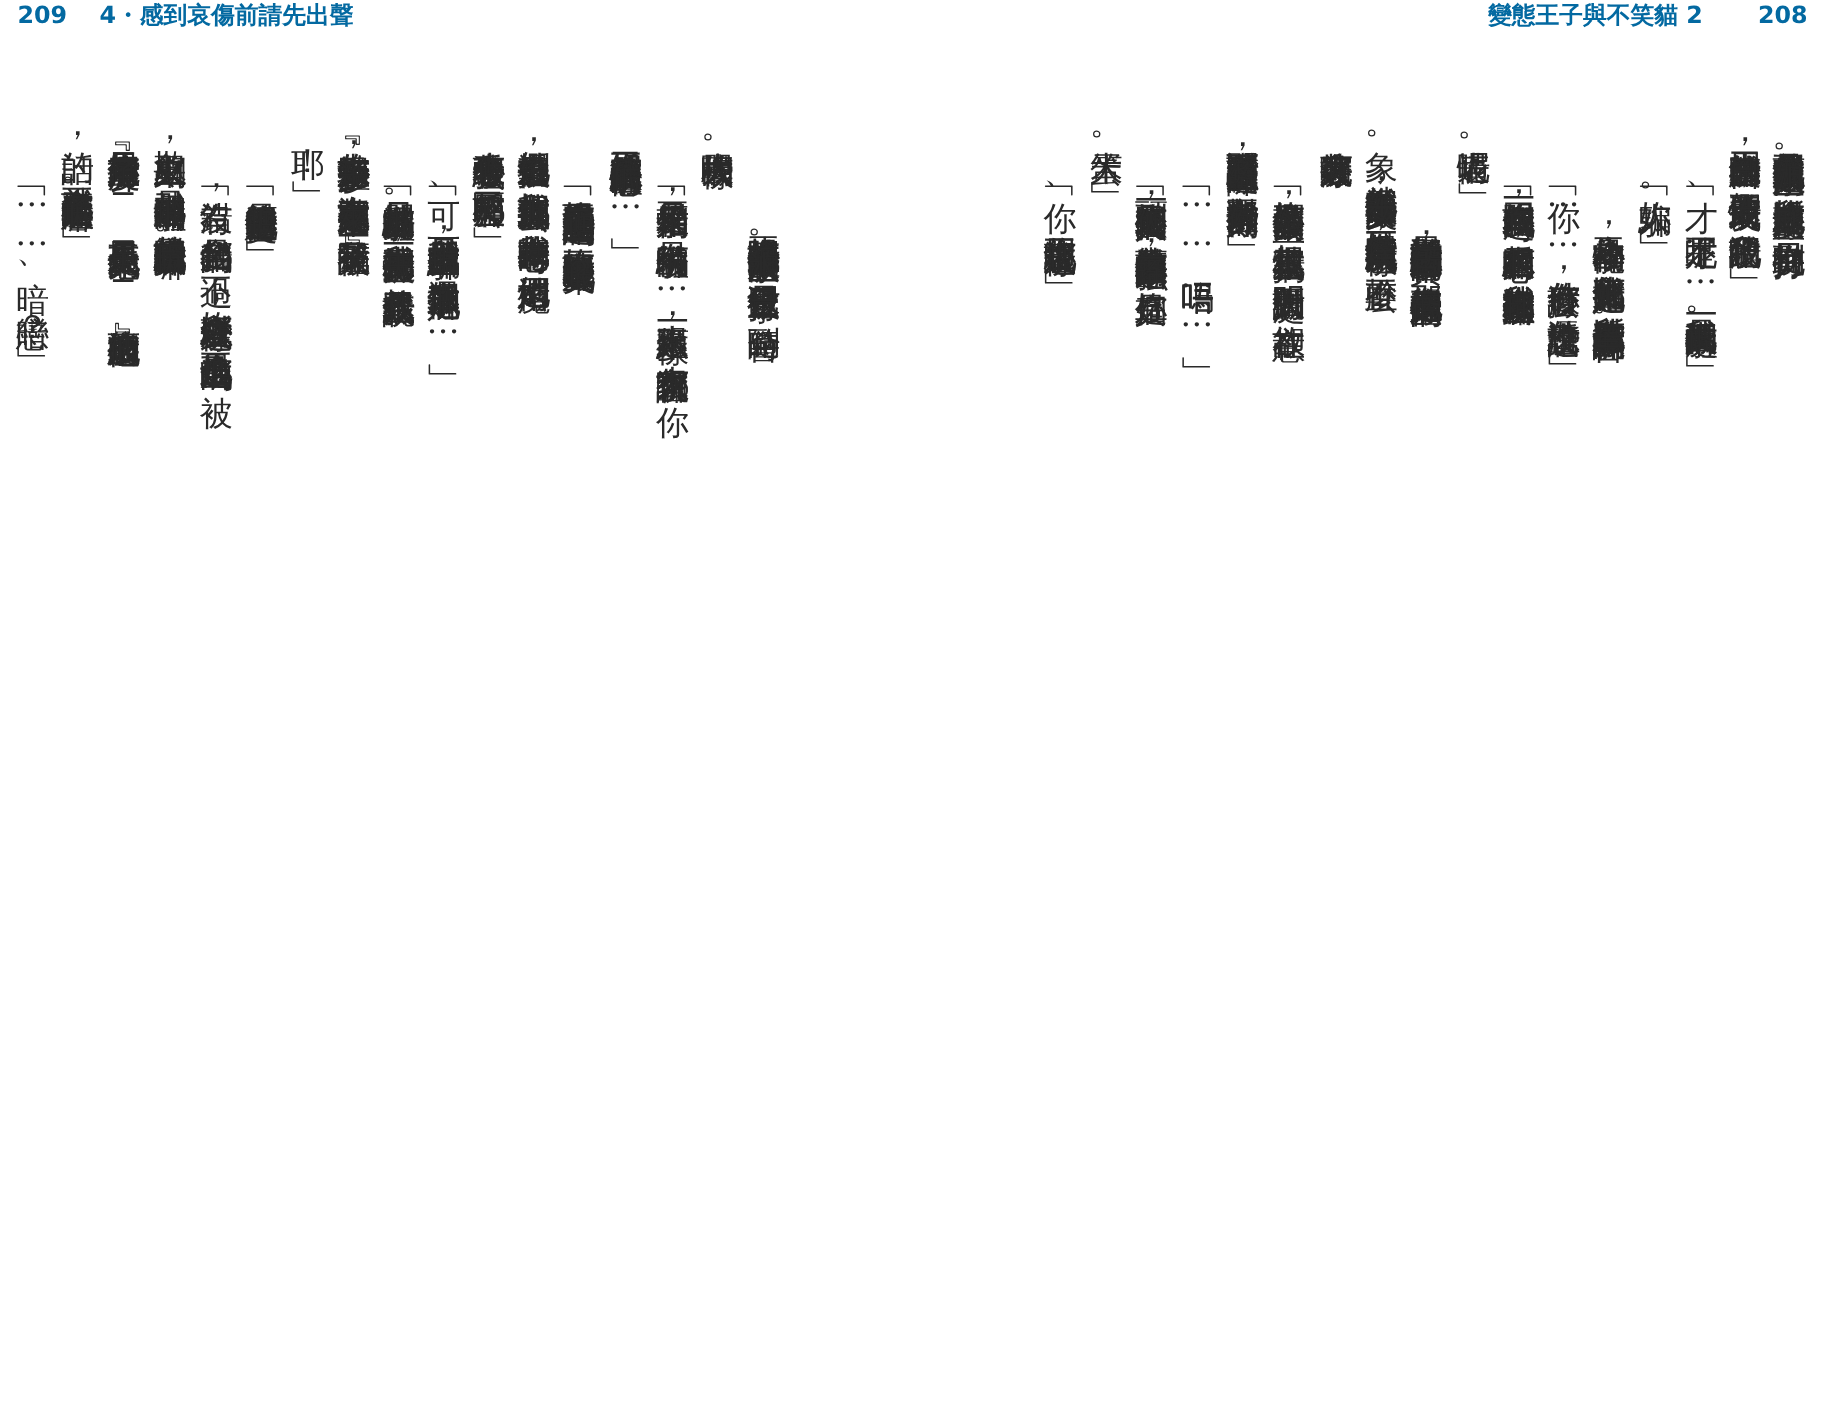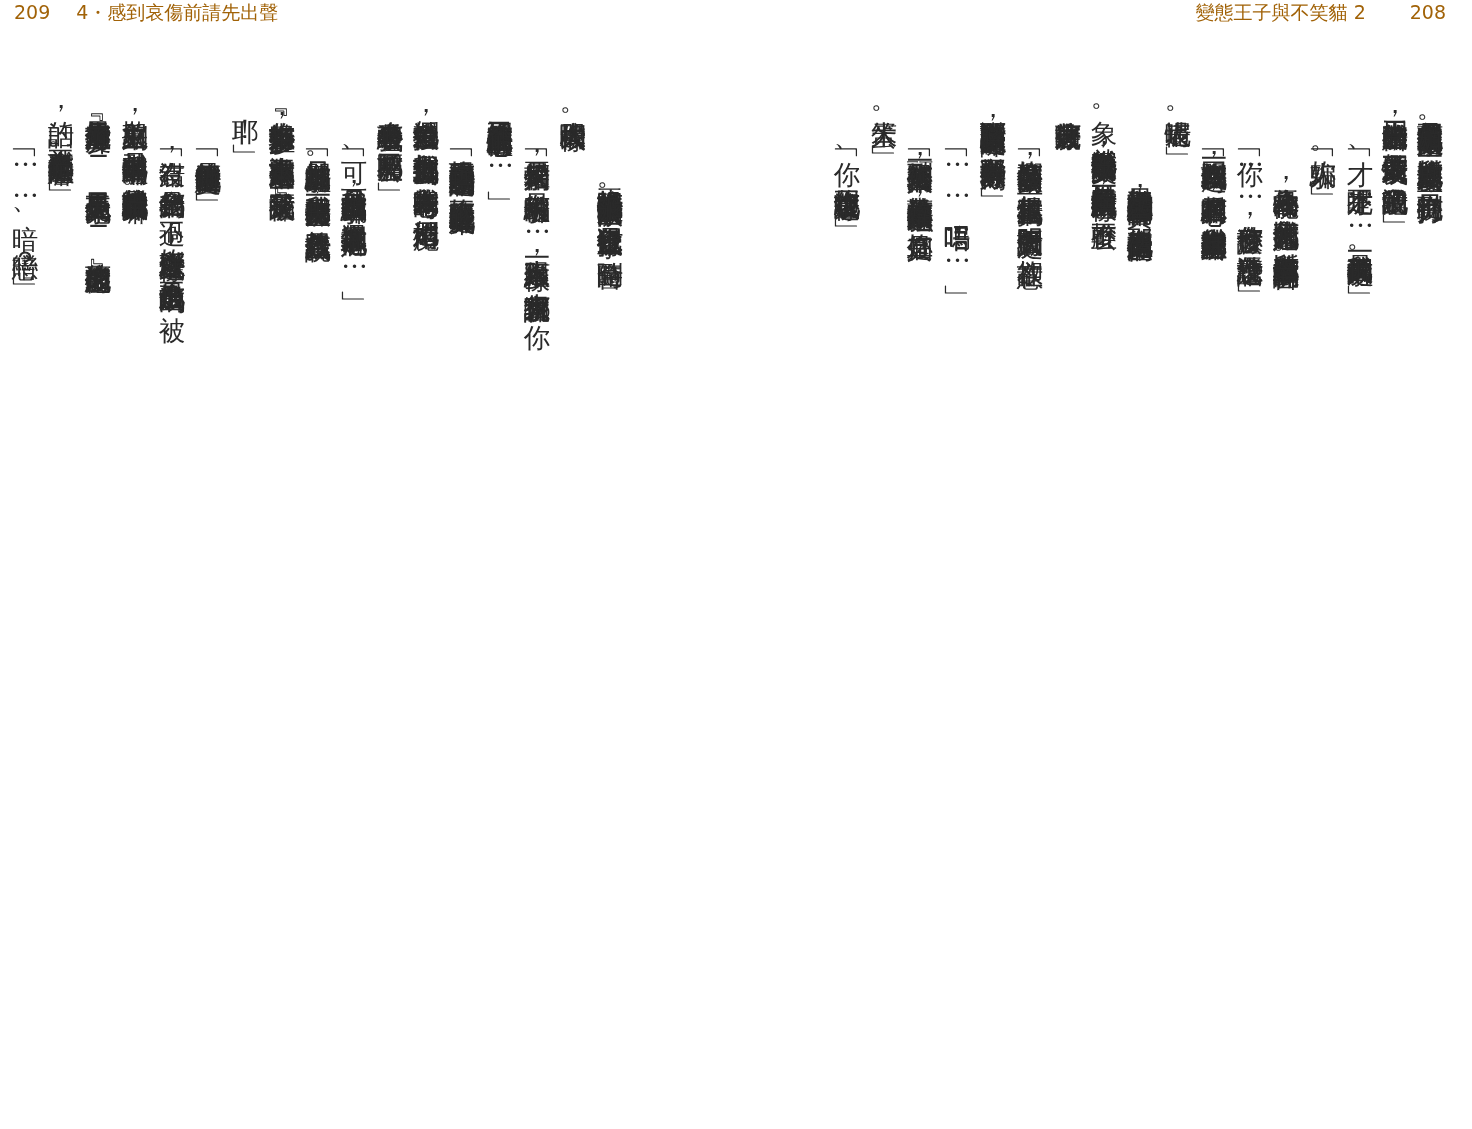--- a/index.html
+++ b/index.html
@@ -5,21 +5,21 @@
   html, body { margin: 0; padding: 0; }
   body {
     width: 1472px; height: 1129px; position: relative; overflow: hidden;
     background: #ffffff;
     font-family: "DejaVu Serif", "Liberation Serif", serif;
     color: #2a2a2a;
   }
   .header {
     position: absolute; top: 0; height: 28px;
     font-family: "DejaVu Sans", "Liberation Sans", sans-serif;
-    font-size: 19px; color: #a16207; line-height: 24px; white-space: nowrap;
+    font-size: 19px; color: #0369a1; line-height: 24px; white-space: nowrap; font-weight: bold;
   }
   .header.left { left: 14px; }
   .header.right { right: 26px; }
   .header .num { display: inline-block; }
   .header.left .num { margin-right: 26px; }
   .header.right .num { margin-left: 44px; text-align: center; }
   .page { position: absolute; top: 0; height: 1129px; }
   .page.right-page { left: 736px; width: 736px; }
   .page.left-page { left: 0; width: 736px; }
   .col {

